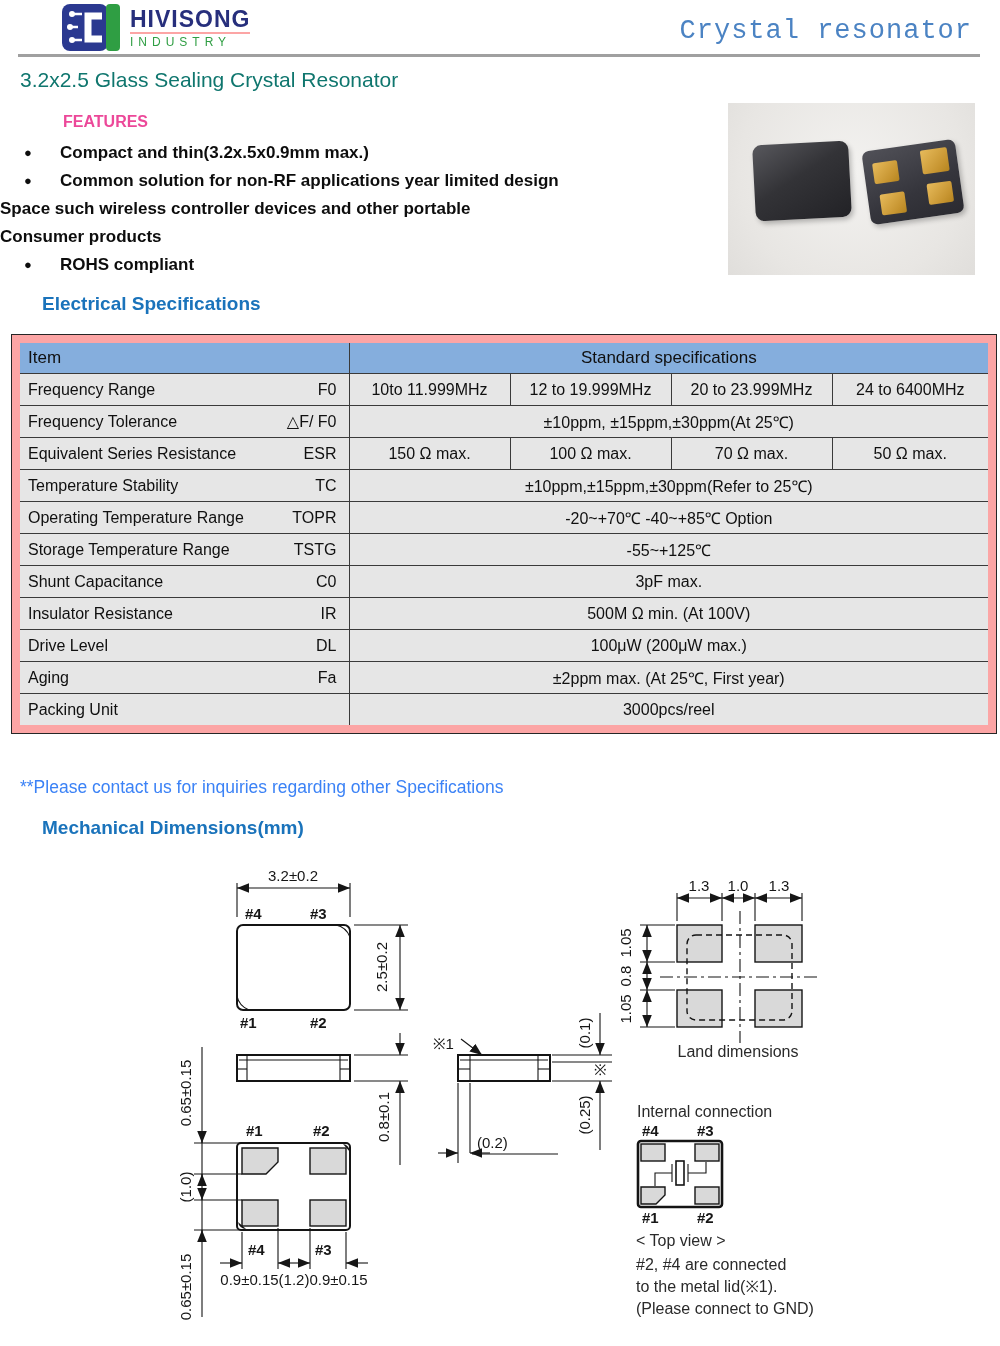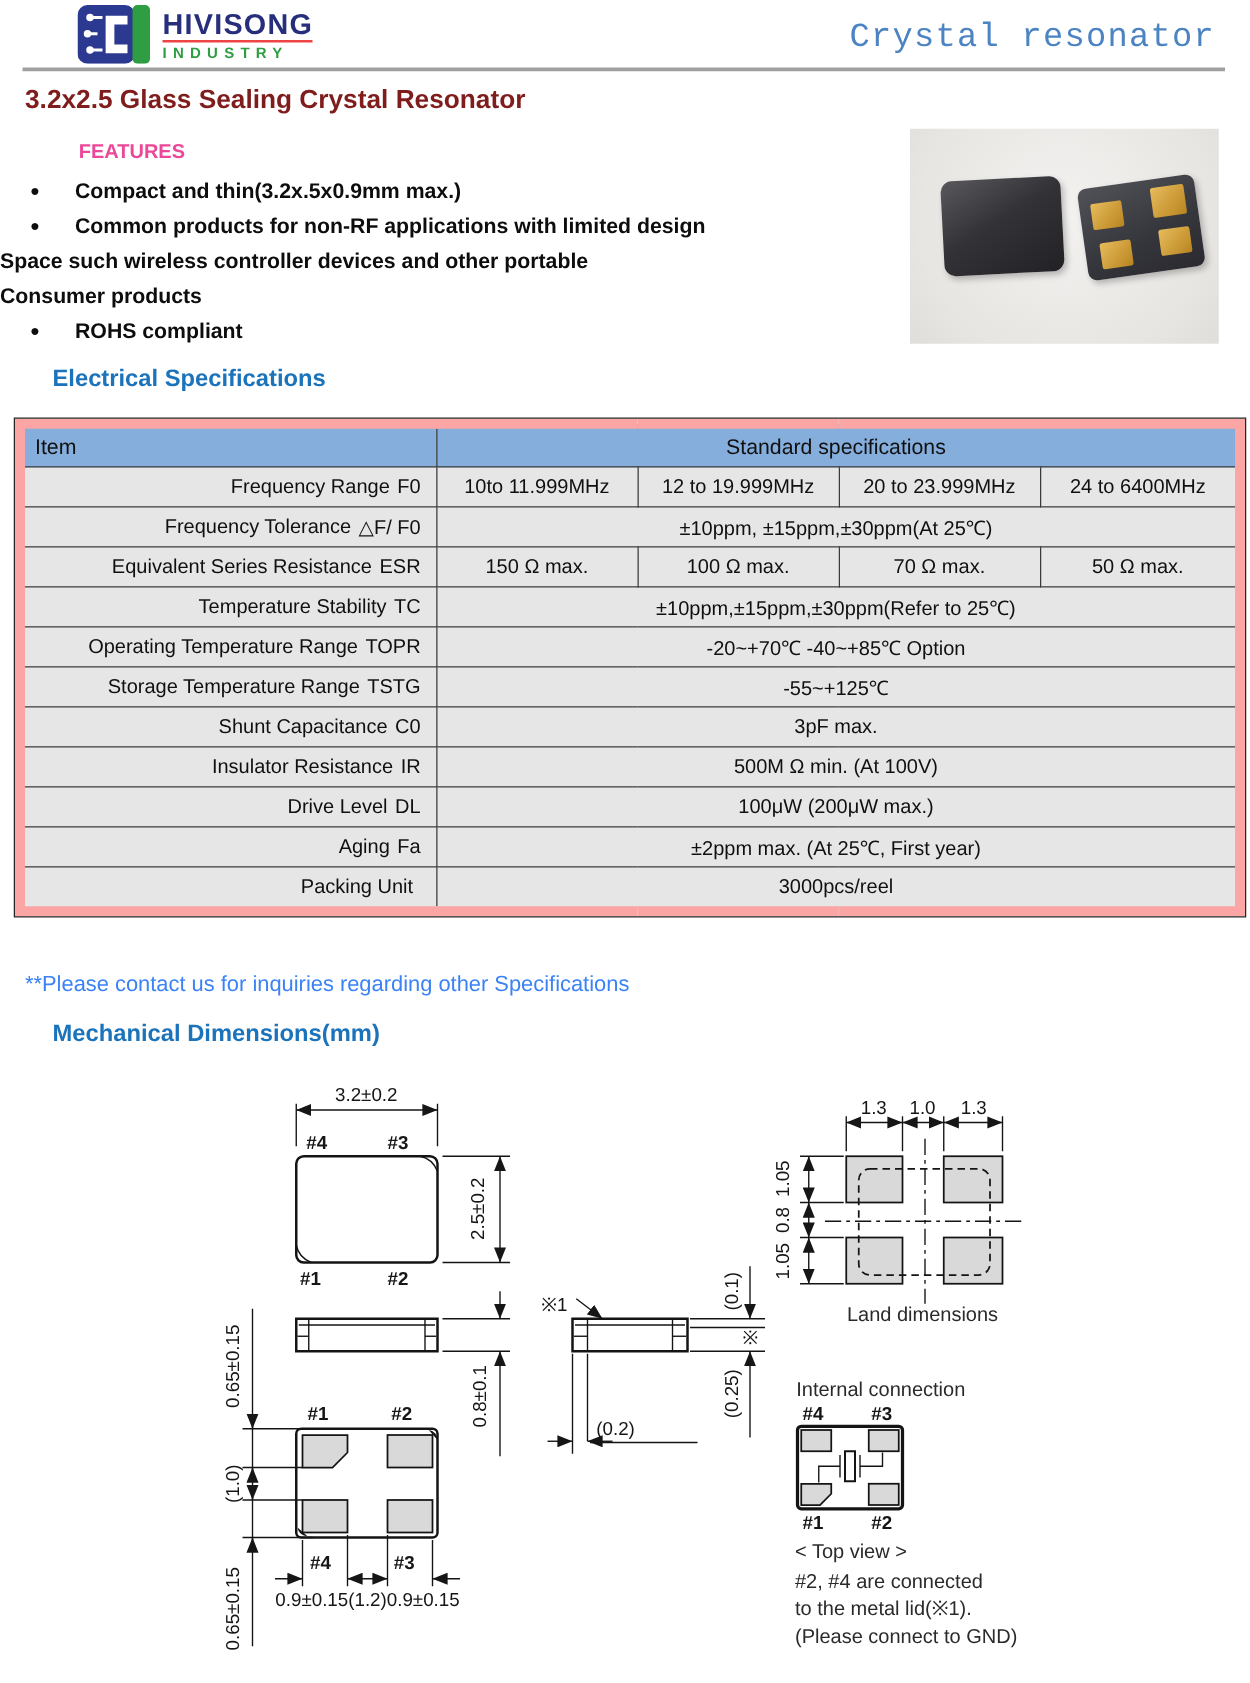--- a/index.html
+++ b/index.html
@@ -4,27 +4,27 @@
 <style>
   html,body{margin:0;padding:0;background:#fff;}
   .page{position:relative;width:1000px;height:1346px;background:#ffffff;overflow:hidden;
         font-family:"Liberation Sans",sans-serif;color:#121212;}
 
   
   .logo{position:absolute;left:18px;top:4px;display:flex;align-items:center;margin-left:44px;}
   .logo-mark{width:58px;height:47px;margin-right:10px;}
   .logo-txt{display:flex;flex-direction:column;}
   .logo-name{font-size:23px;font-weight:bold;color:#272f7c;letter-spacing:1px;line-height:24px;}
-  .logo-sub{font-size:12px;font-weight:bold;color:#2f9e43;letter-spacing:5px;border-top:2px solid #ef4444;
+  .logo-sub{font-size:12px;font-weight:normal;color:#2f9e43;letter-spacing:5px;border-top:2px solid #fca5a5;
             padding-top:1px;margin-top:1px;}
   .doc-title{position:absolute;right:28px;top:16px;font-family:"Liberation Mono",monospace;
              font-size:27px;color:#4b83c3;letter-spacing:1px;}
   .header-rule{position:absolute;left:18px;top:54px;width:962px;height:3px;background:#a0a0a0;}
 
-  .page-title{position:absolute;left:20px;top:68px;font-size:21px;font-weight:bold;color:#7f1d1d;}
+  .page-title{position:absolute;left:20px;top:68px;font-size:21px;font-weight:normal;color:#0f766e;}
 
   
   .features{position:absolute;left:0;top:113px;width:700px;}
   .features-heading{margin-left:63px;font-size:16px;font-weight:bold;color:#ec4899;margin-bottom:8px;}
   .feat-line{display:flex;font-size:17px;font-weight:bold;color:#0d0d0d;line-height:28px;}
   .feat-bullet{width:36px;margin-left:24px;font-size:13px;flex:none;}
   .feat-indent{}
 
   
   .photo{position:absolute;left:728px;top:103px;width:247px;height:172px;
@@ -47,21 +47,21 @@
 
   
   .spec-table{position:absolute;left:12px;top:335px;width:976px;border-collapse:collapse;
               table-layout:fixed;font-size:16px;color:#101010;}
   .spec-table td,.spec-table th{border:1px solid #3a3a3a;background:#e6e6e6;height:31px;
               padding:0 4px;font-weight:normal;}
   .spec-table tr.hdr th{background:#85aedd;height:30px;font-size:17px;}
   .spec-table th.item-h{text-align:left;padding-left:8px;}
   .spec-table td.val{text-align:center;}
   .spec-table{border:8px solid #fca5a5;outline:1px solid #262626;}
-  .lblcell{display:flex;justify-content:flex-end;align-items:center;padding:0 8px 0 4px;}
+  .lblcell{display:flex;justify-content:space-between;align-items:center;padding:0 8px 0 4px;}
   .lblcell .code{padding-left:6px;}
 
   .spec-note{position:absolute;left:20px;top:777px;font-size:17.5px;color:#3b82f6;}
 
   
   .mech-svg{position:absolute;left:150px;top:855px;}
   .mech-svg text{font-family:"Liberation Sans",sans-serif;fill:#161616;}
   .mech-svg .dim{font-size:15px;}
   .mech-svg .pin{font-size:15px;font-weight:bold;}
   .mech-svg .cap{font-size:16px;fill:#2a2a2a;}
@@ -97,21 +97,21 @@
   <div class="page-title">3.2x2.5 Glass Sealing Crystal Resonator</div>
 
   <div class="features">
     <div class="features-heading">FEATURES</div>
     <div class="feat-line">
       <span class="feat-bullet">●</span>
       <span>Compact and thin(3.2x.5x0.9mm max.)</span>
     </div>
     <div class="feat-line">
       <span class="feat-bullet">●</span>
-      <span>Common products for non-RF applications with limited design</span>
+      <span>Common solution for non-RF applications year limited design</span>
     </div>
     <div class="feat-line feat-indent">
       <span>Space such wireless controller devices and other portable</span>
     </div>
     <div class="feat-line feat-indent">
       <span>Consumer products</span>
     </div>
     <div class="feat-line">
       <span class="feat-bullet">●</span>
       <span>ROHS compliant</span>

